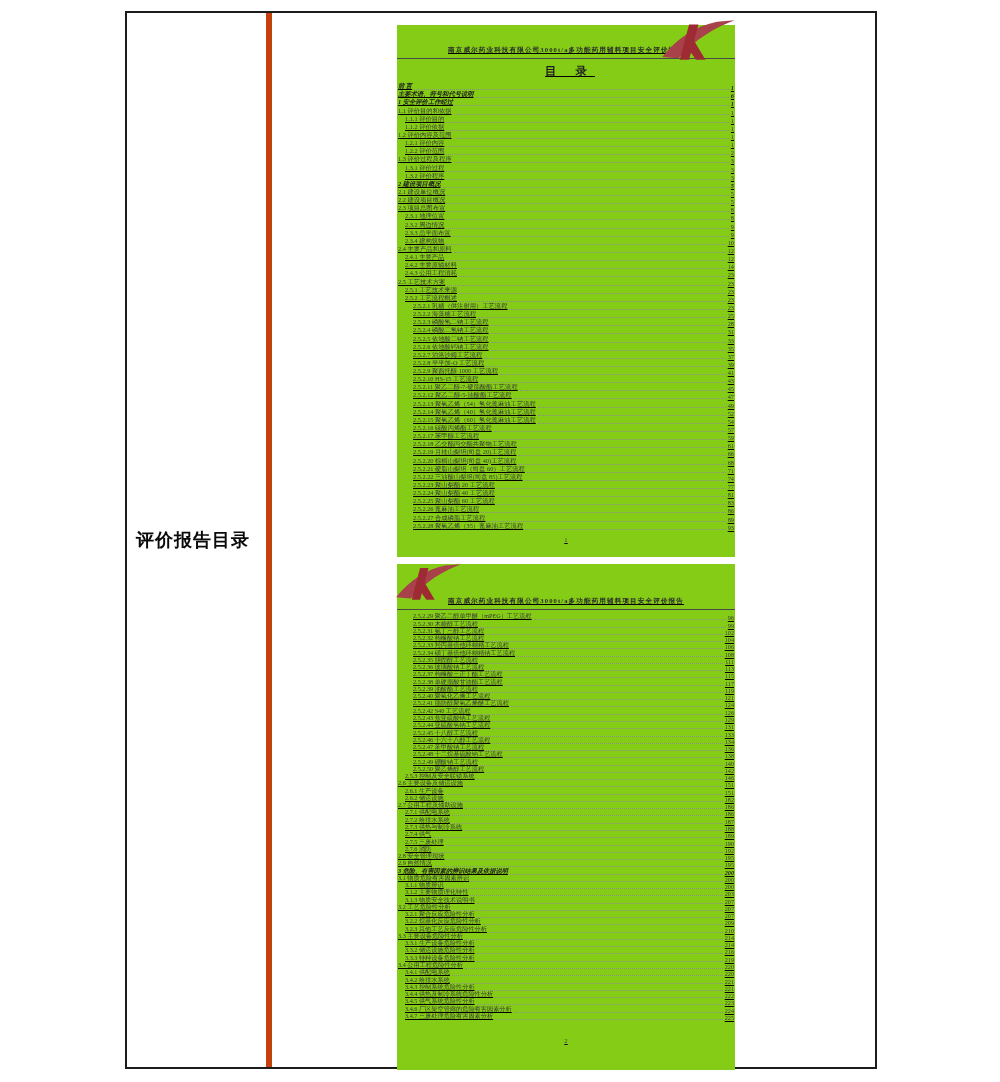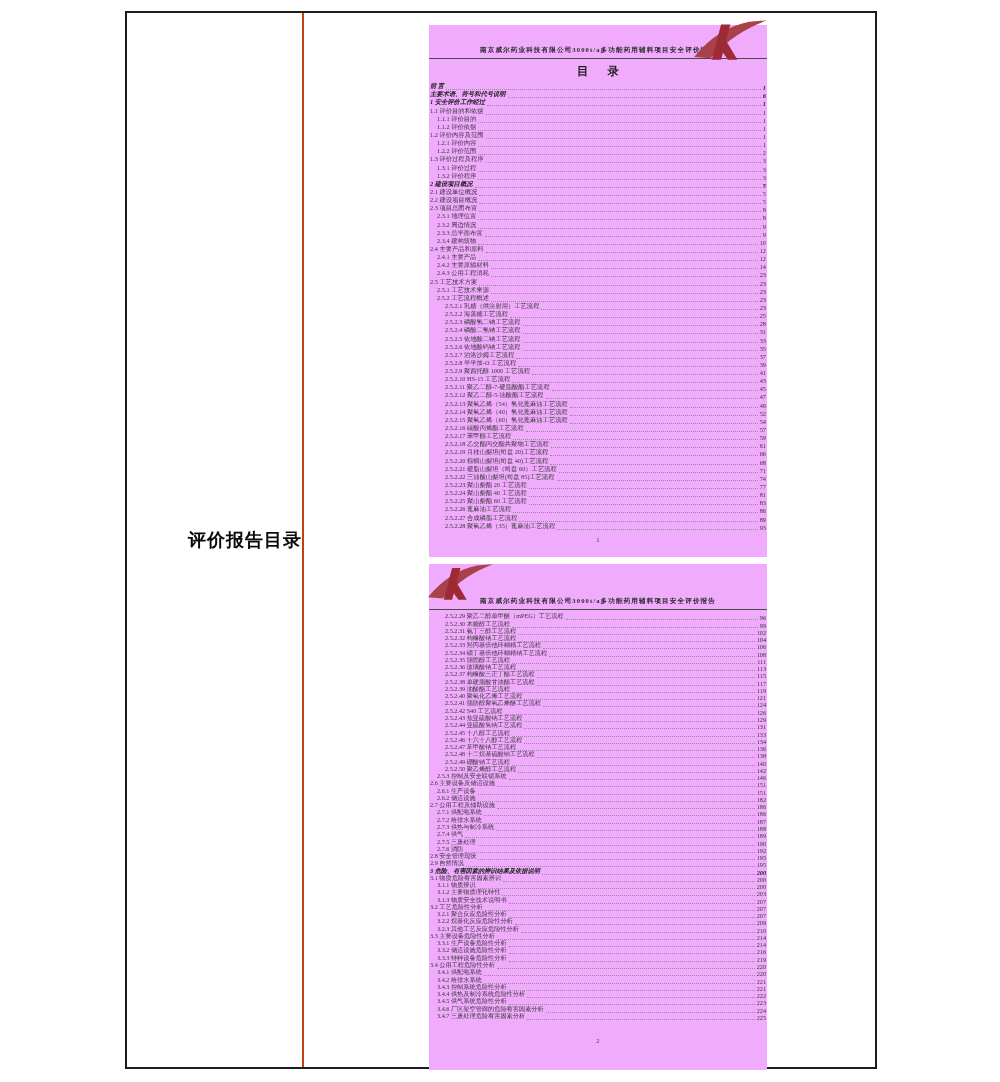--- a/index.html
+++ b/index.html
@@ -3,28 +3,28 @@
 <meta charset="utf-8">
 <style>
   * { margin:0; padding:0; box-sizing:border-box; }
   html,body { width:1000px; height:1082px; background:#ffffff;
     font-family:"Liberation Serif","DejaVu Serif",serif; }
   .canvas { position:relative; width:1000px; height:1082px; background:#fff; overflow:hidden; }
 
   
   .frame { position:absolute; left:125px; top:11px; width:752px; height:1058px;
     border:2px solid #1c1c1c; display:flex; }
-  .cell-left { width:177px; border-right:2px solid #c2410c; display:flex;
-    align-items:center; padding-left:9px;justify-content:flex-end; }
+  .cell-left { width:145px; border-right:6px solid #c2410c; display:flex;
+    align-items:center; padding-left:9px; }
   .cell-left .label { font-family:"Liberation Sans","DejaVu Sans",sans-serif;
     font-weight:600; font-size:18px; letter-spacing:1px; color:#0a0a0a; }
   .cell-right { position:relative; flex:1; }
 
   
-  .page { position:absolute; width:338px; background:#f0abfc; }
+  .page { position:absolute; width:338px; background:#84cc16;text-decoration:underline; }
   .p1 { left:125px; top:12px; height:532px; }
   .p2 { left:125px; top:551px; height:506px; }
 
   .page-header { position:relative; text-align:center;
     border-bottom:1.5px solid #4a4a4a; padding-bottom:2px; white-space:nowrap; }
   .p1 .page-header { margin-top:13px; }
   .p2 .page-header { margin-top:25px; }
   .page-header .htxt { font-size:6.6px; font-weight:700; letter-spacing:1.1px; color:#2b2b2b; }
 
   .logo { position:absolute; z-index:3; }

